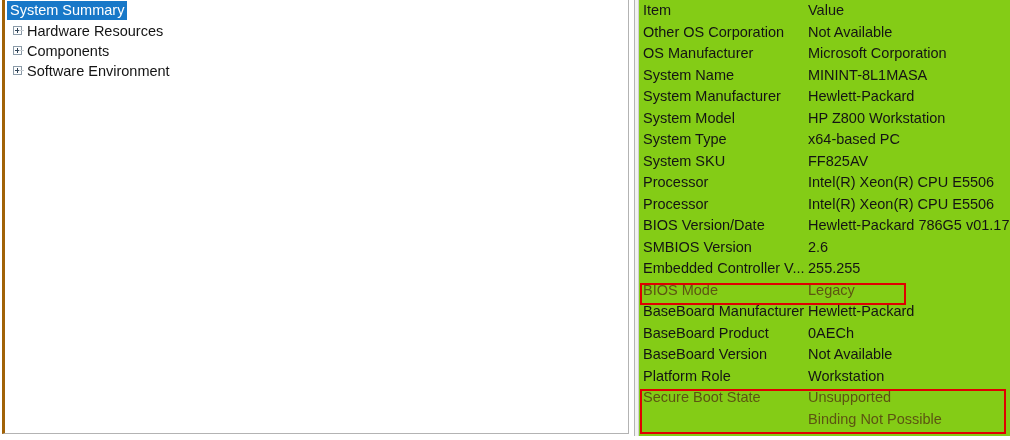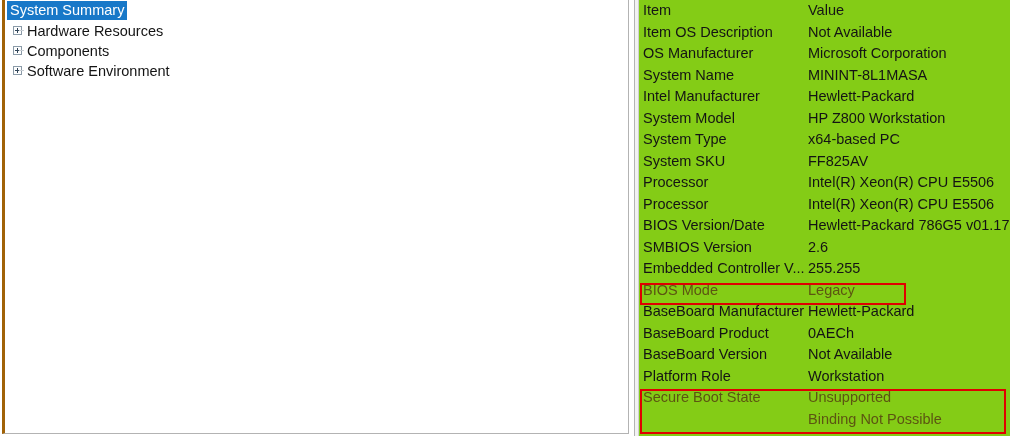--- a/index.html
+++ b/index.html
@@ -201,33 +201,33 @@
 
   <div class="list-pane">
     <div class="list-gutter"></div>
     <div class="rows">
       <div class="row header">
         <span class="cell-item">Item</span>
         <span class="cell-value">Value</span>
       </div>
       <div id="row-container">
           <div class="row">
-            <span class="cell-item">Item OS Description</span>
+            <span class="cell-item">Other OS Corporation</span>
             <span class="cell-value">Not Available</span>
           </div>
           <div class="row">
             <span class="cell-item">OS Manufacturer</span>
             <span class="cell-value">Microsoft Corporation</span>
           </div>
           <div class="row">
             <span class="cell-item">System Name</span>
             <span class="cell-value">MININT-8L1MASA</span>
           </div>
           <div class="row">
-            <span class="cell-item">Intel Manufacturer</span>
+            <span class="cell-item">System Manufacturer</span>
             <span class="cell-value">Hewlett-Packard</span>
           </div>
           <div class="row">
             <span class="cell-item">System Model</span>
             <span class="cell-value">HP Z800 Workstation</span>
           </div>
           <div class="row">
             <span class="cell-item">System Type</span>
             <span class="cell-value">x64-based PC</span>
           </div>

